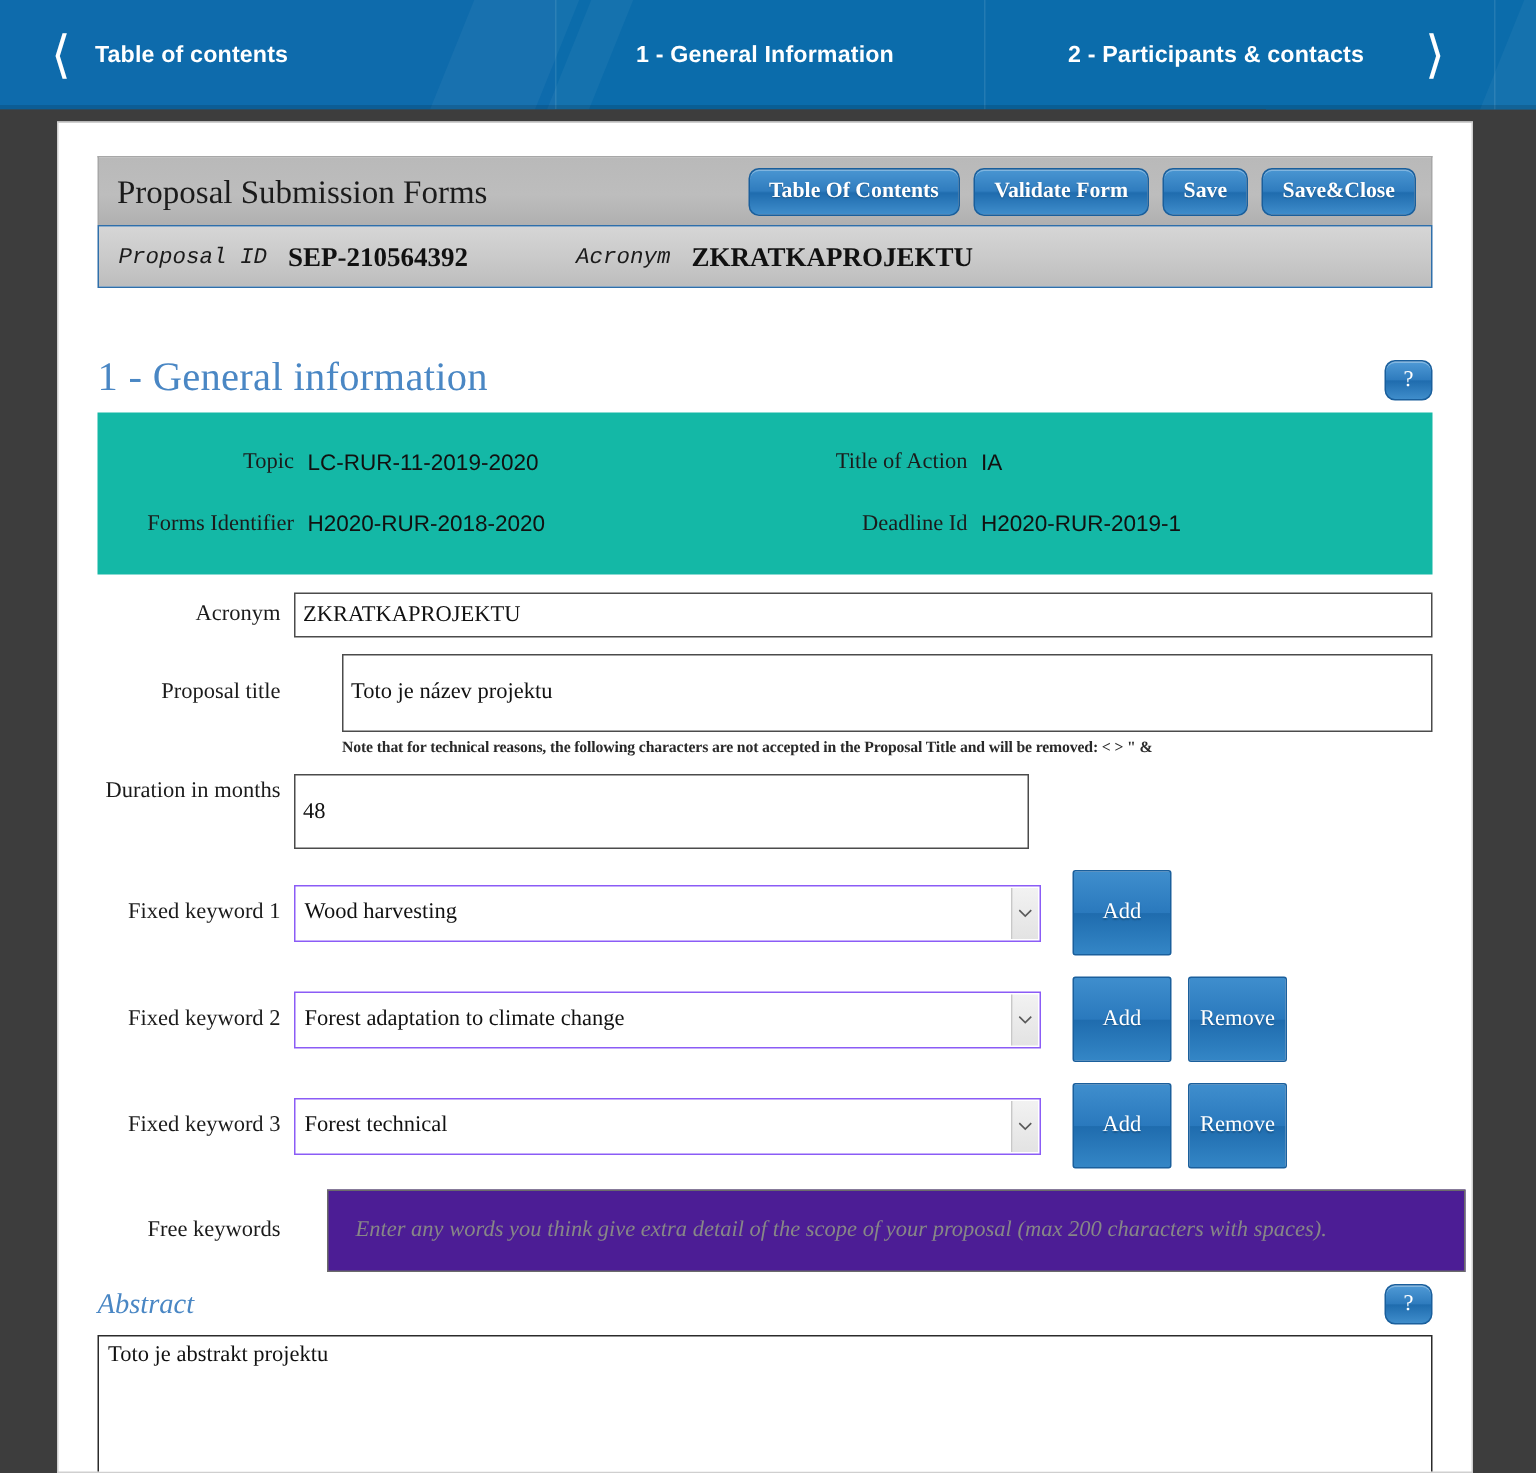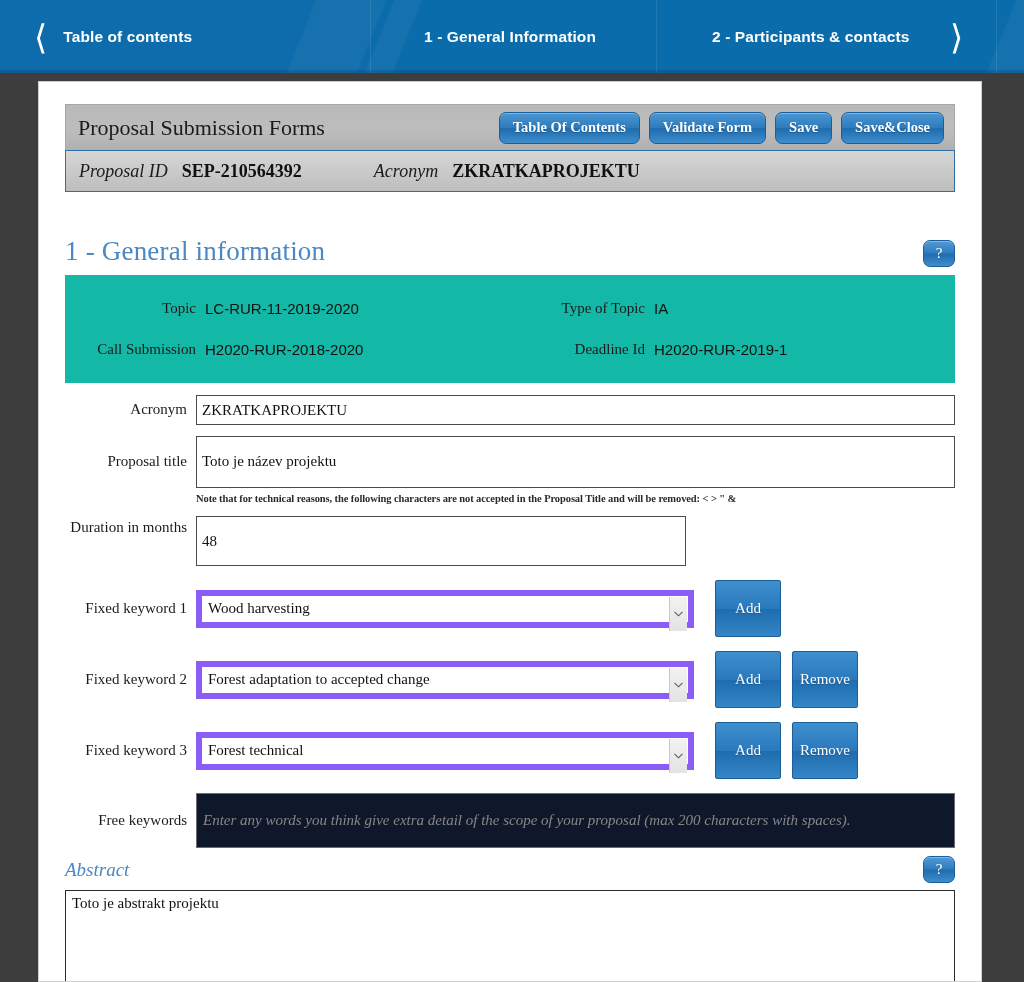--- a/index.html
+++ b/index.html
@@ -120,23 +120,23 @@
   
   #proposal-bar {
     position: relative;
     height: 42px;
     background: linear-gradient(to bottom, #d6d6d6 0%, #c9c9c9 55%, #bdbdbd 100%);
     border: 1px solid #2f6faa;
     display: flex; align-items: center;
     padding-left: 13px;
   }
   .pb-label {
-    font-family: Liberation Serif, serif;
+    font-family: Liberation Mono, monospace;
     font-style: italic;
-    font-size: 18px;
+    font-size: 15px;
     color: #1b1b1b;
   }
   .pb-value {
     font-family: "Liberation Serif", serif;
     font-weight: bold;
     font-size: 18px;
     color: #111111;
     margin-left: 14px;
   }
   #pb-acronym-label { margin-left: 72px; }
@@ -246,21 +246,21 @@
     margin-top: 5px;
     letter-spacing: -0.1px;
   }
 
   
   .selrow { align-items: center; }
   .selwrap {
     position: relative;
     width: 498px;
     height: 38px;
-    border: 6px solid #8b5cf6;
+    border: 1px solid #8b5cf6;
     background: #ffffff;
     display: flex; align-items: center;
   }
   .selwrap .seltext {
     font-family: "Liberation Serif", serif;
     font-size: 15px;
     color: #111111;
     padding-left: 6px;
     white-space: nowrap; overflow: hidden; text-overflow: ellipsis;
   }
@@ -286,23 +286,24 @@
     cursor: pointer;
     text-shadow: 0 1px 1px rgba(0,0,0,0.22);
   }
   .kw-btns { display: flex; gap: 11px; margin-left: 21px; }
 
   
   #freekw-box {
     width: 100%;
     height: 55px;
     border: 1px solid #6b6b6b;
-    background: #0f172a;
-    display: flex; align-items: center;
-    padding: 0 6px;
+    background: #4c1d95;
+    display: flex; align-items: center;
+    padding: 0 18px;
+    margin-left: 22px;
   }
   #freekw-placeholder {
     font-family: "Liberation Serif", serif;
     font-style: italic;
     font-size: 15px;
     color: #878787;
   }
 
   
   #abstract-head {
@@ -381,39 +382,39 @@
 
       <div class="section-head">
         <div id="section-title">1 - General information</div>
         <div class="help-btn">?</div>
       </div>
 
       <div id="topic-panel">
         <div class="topic-row">
           <div class="tp-label col1">Topic</div>
           <div class="tp-value col1">LC-RUR-11-2019-2020</div>
-          <div class="tp-label col2">Type of Topic</div>
+          <div class="tp-label col2">Title of Action</div>
           <div class="tp-value col2">IA</div>
         </div>
         <div class="topic-row">
-          <div class="tp-label col1">Call Submission</div>
+          <div class="tp-label col1">Forms Identifier</div>
           <div class="tp-value col1">H2020-RUR-2018-2020</div>
           <div class="tp-label col2">Deadline Id</div>
           <div class="tp-value col2">H2020-RUR-2019-1</div>
         </div>
       </div>
 
       <div class="frow" style="margin-top:12px;">
         <div class="flabel" style="padding-top:6px;">Acronym</div>
         <div class="ffield">
           <input id="acronym-input" class="txtbox" type="text" value="ZKRATKAPROJEKTU" style="">
         </div>
       </div>
 
-      <div class="frow" style="margin-top:11px;">
+      <div class="frow" style="margin-top:11px;gap:32px;">
         <div class="flabel" style="padding-top:17px;">Proposal title</div>
         <div class="ffield">
           <textarea id="title-input" class="txtbox" style="">Toto je název projektu</textarea>
           <div class="note">Note that for technical reasons, the following characters are not accepted in the Proposal Title and will be removed: &lt; &gt; " &amp;</div>
         </div>
       </div>
 
       <div class="frow" style="margin-top:12px;">
         <div class="flabel" style="padding-top:3px;">Duration in months</div>
         <div class="ffield">
@@ -435,21 +436,21 @@
           <div class="kw-btns">
             <button class="kw-btn">Add</button>
           </div>
         </div>
       </div>
 
       <div class="frow selrow" style="margin-top:14px;">
         <div class="flabel">Fixed keyword 2</div>
         <div class="ffield" style="display:flex; align-items:center;">
           <div class="selwrap">
-            <span class="seltext">Forest adaptation to accepted change</span>
+            <span class="seltext">Forest adaptation to climate change</span>
             <span class="sel-arrow">
               <svg width="9" height="6" viewBox="0 0 9 6">
                   <path d="M0.5 0.8 L4.5 4.8 L8.5 0.8" fill="none" stroke="#5a5a5a" stroke-width="1.1"></path>
                 </svg>
             </span>
           </div>
           <div class="kw-btns">
             <button class="kw-btn">Add</button>
             <button class="kw-btn">Remove</button>
           </div>

